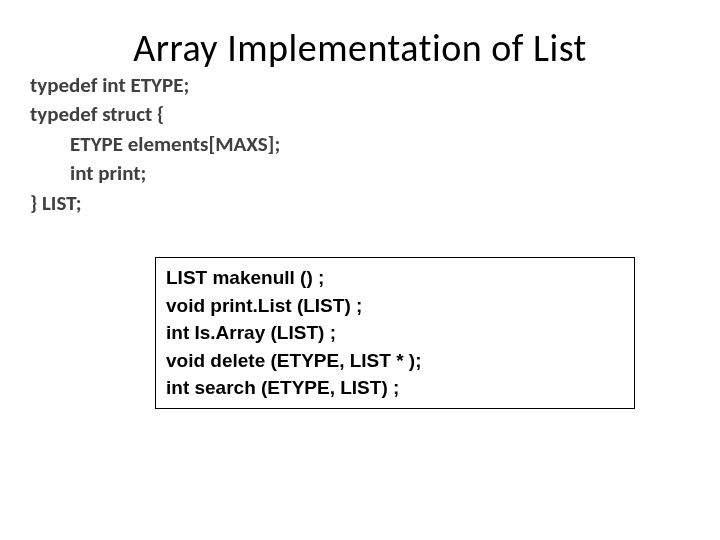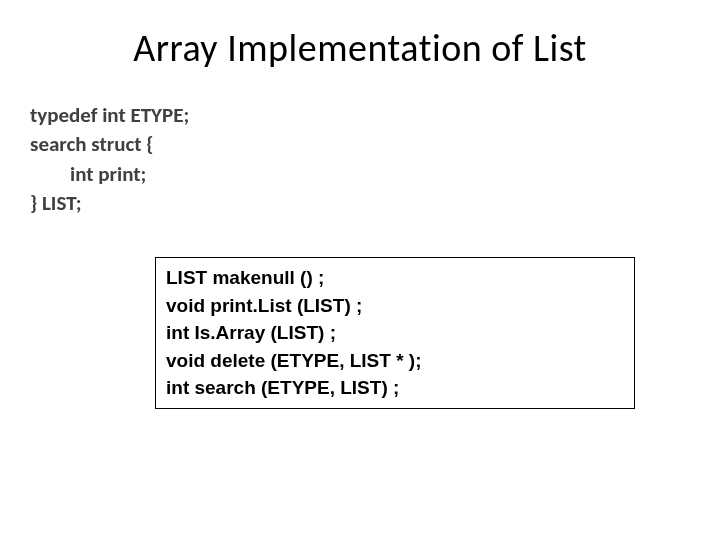--- a/index.html
+++ b/index.html
@@ -19,21 +19,20 @@
       width: 100%;
       height: 100%;
       padding: 20px 30px;
     }
     .title {
       font-size: 38px;
       font-weight: 400;
       color: #000;
       text-align: center;
       margin-top: 5px;
-      margin-bottom: 30px;
       letter-spacing: 0.5px;
     }
     .code-block {
       font-family: Calibri, Arial, sans-serif;
       font-size: 21px;
       font-weight: bold;
       color: #404040;
       line-height: 1.4;
       margin-left: 0;
     }
@@ -62,21 +61,22 @@
     }
   </style>
 </head>
 <body>
 
 <div class="slide">
   <h1 class="title">Array Implementation of List</h1>
 
   <div class="code-block">
     <div class="code-line">typedef int ETYPE;</div>
-    <div class="code-line">search struct {</div>
+    <div class="code-line">typedef struct {</div>
+    <div class="code-line indent">ETYPE elements[MAXS];</div>
     <div class="code-line indent">int print;</div>
     <div class="code-line">} LIST;</div>
   </div>
 
   <div class="func-box">
     <div class="func-line">LIST makenull () ;</div>
     <div class="func-line">void print.List (LIST) ;</div>
     <div class="func-line">int Is.Array (LIST) ;</div>
     <div class="func-line">void delete (ETYPE, LIST * );</div>
     <div class="func-line">int search (ETYPE, LIST) ;</div>

